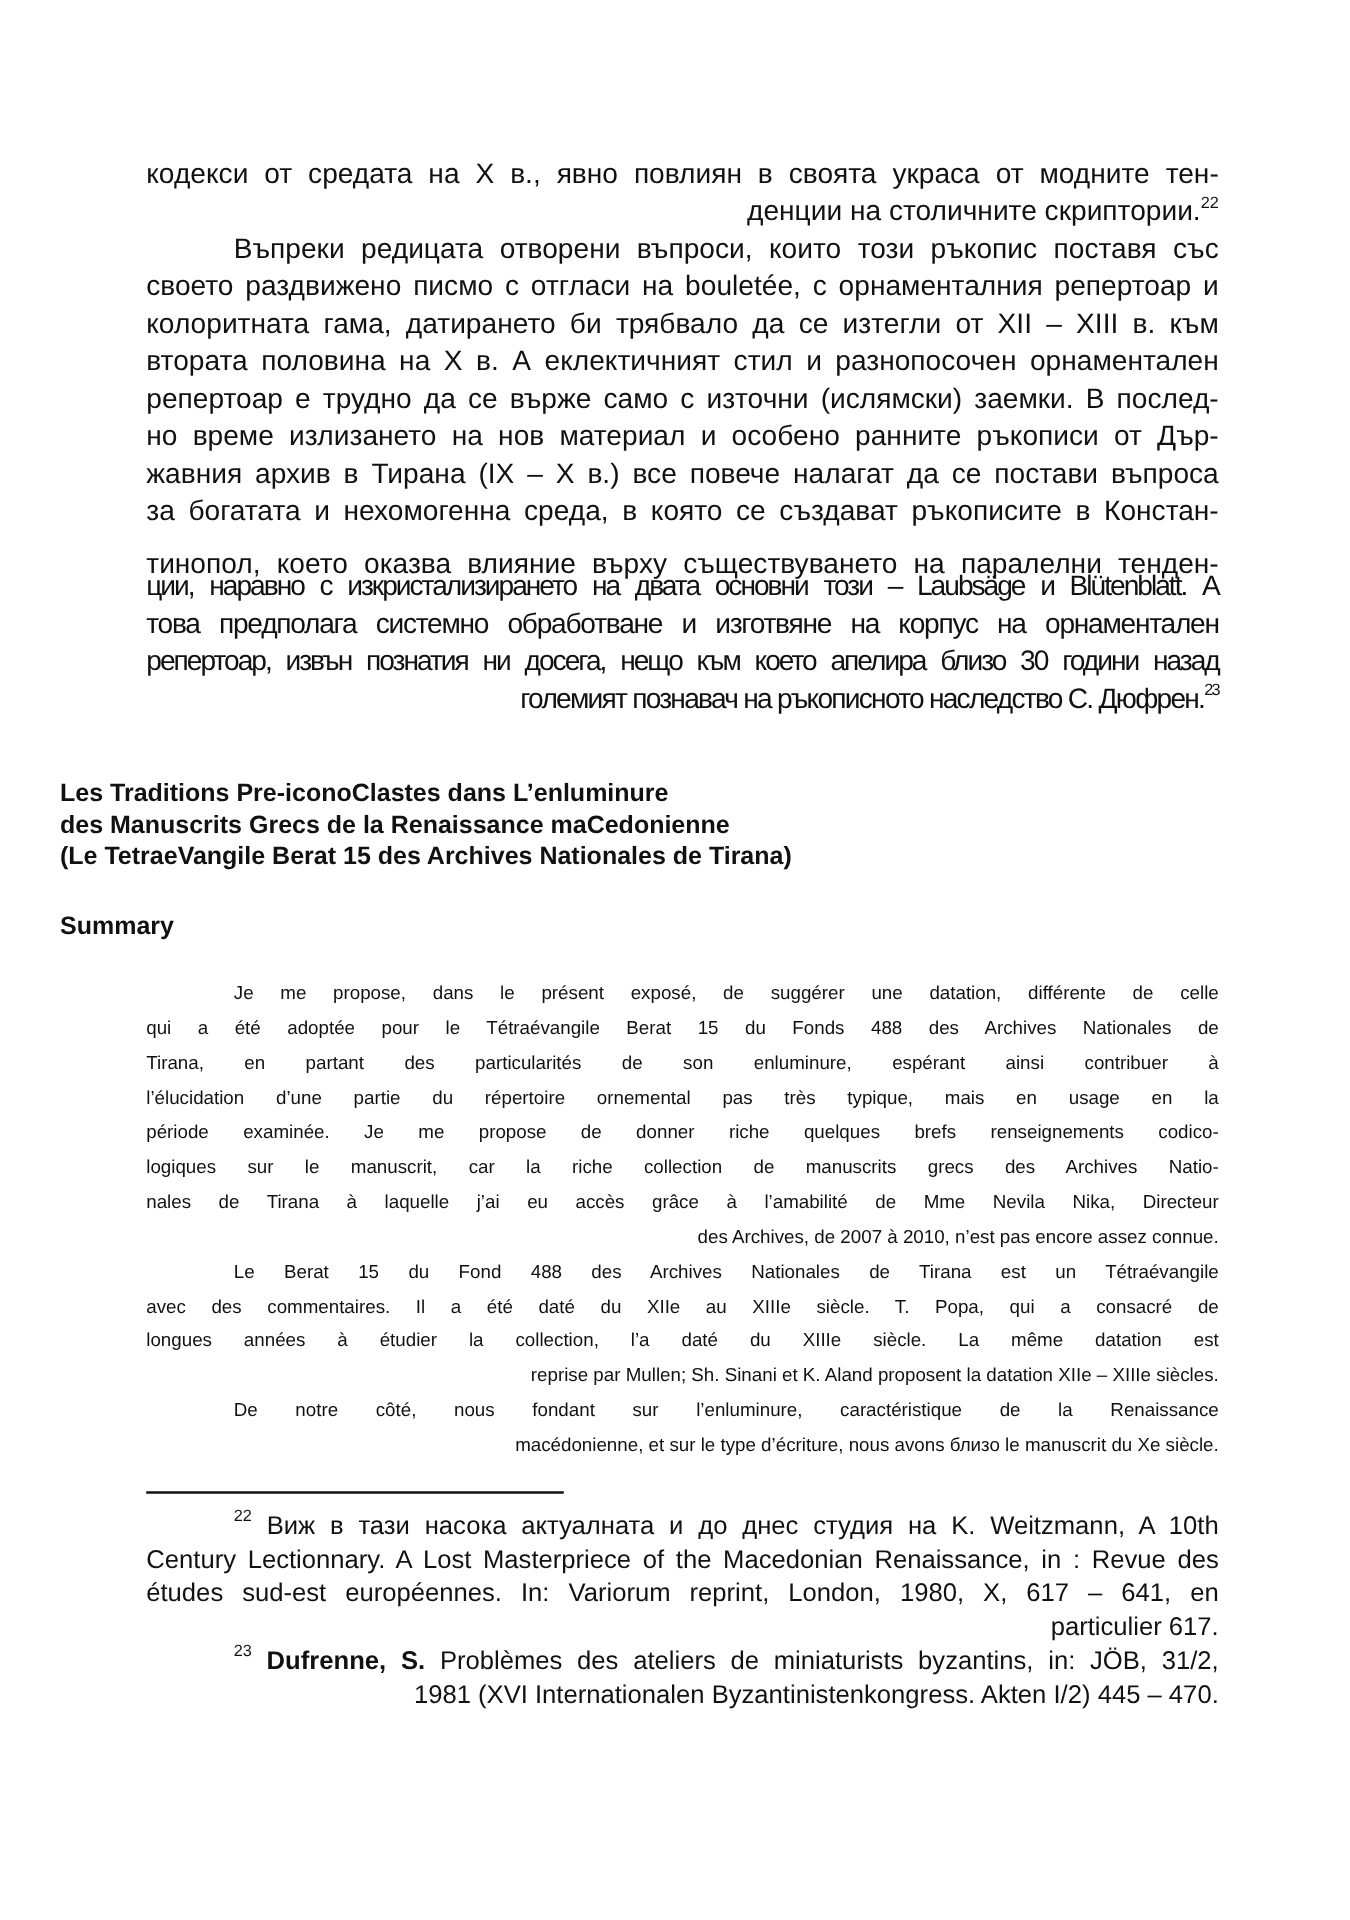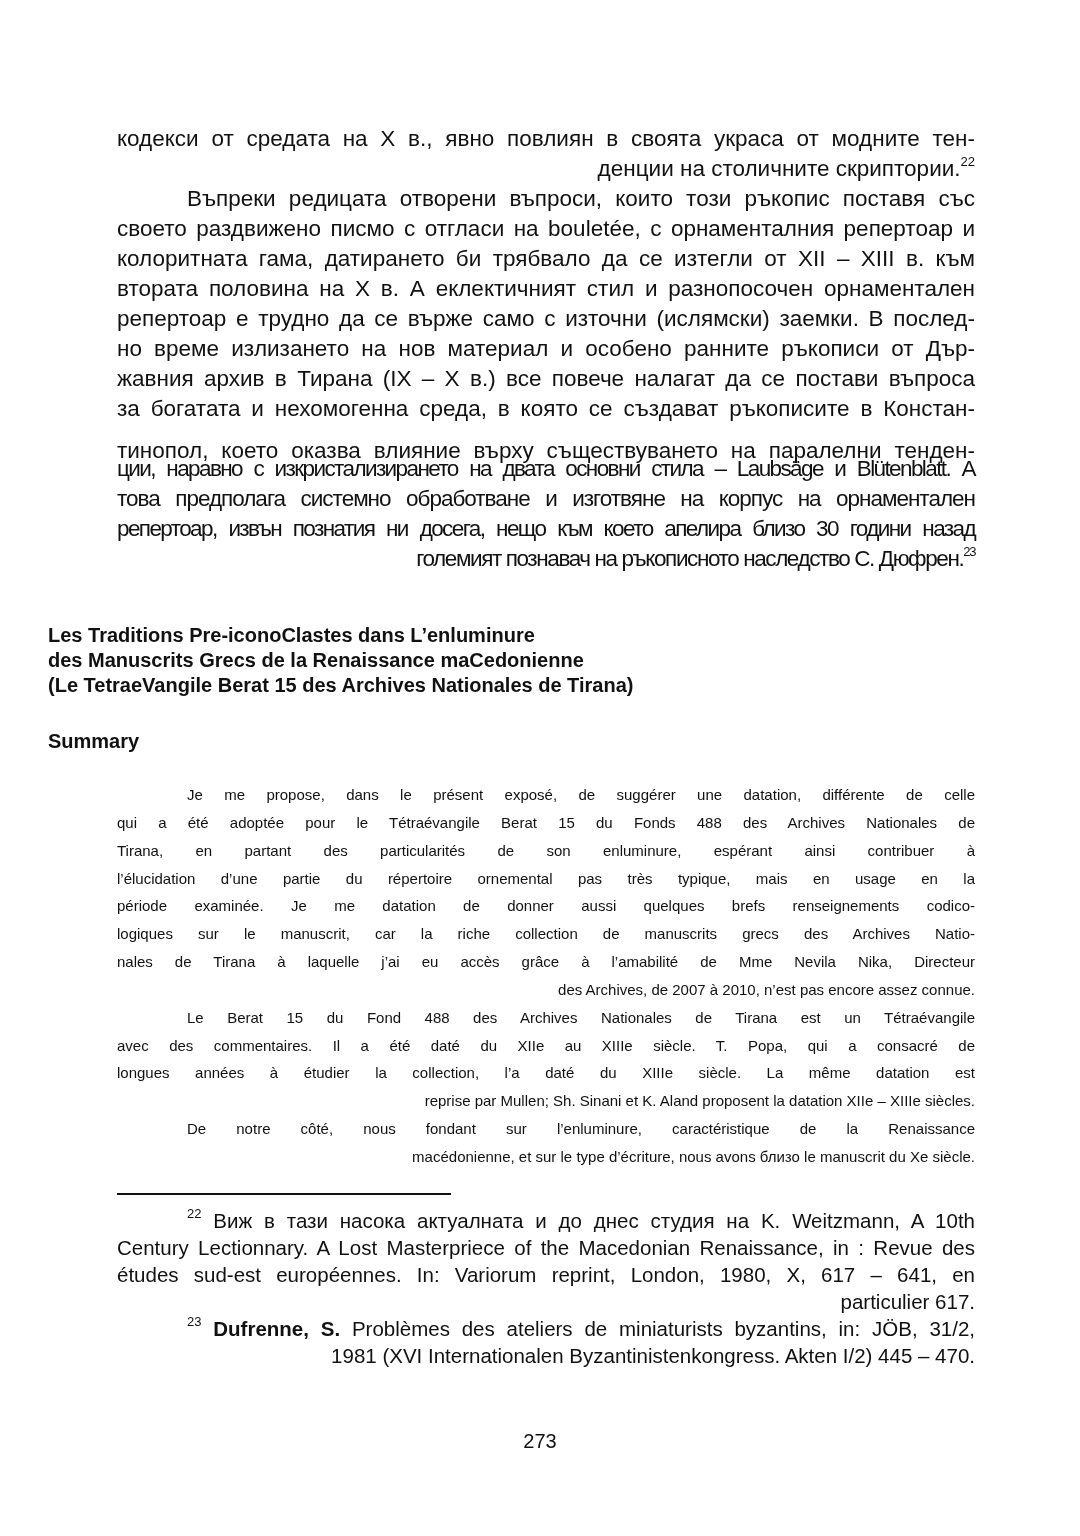--- a/index.html
+++ b/index.html
@@ -26,39 +26,39 @@
     <div class="line" style="top:154px"><span>денции на столичните скриптории.</span><sup>22</sup></div>
     <div class="line just indent" style="top:184px">Въпреки редицата отворени въпроси, които този ръкопис поставя със</div>
     <div class="line just" style="top:214px">своето раздвижено писмо с отгласи на bouletée, с орнаменталния репертоар и</div>
     <div class="line just" style="top:244px">колоритната гама, датирането би трябвало да се изтегли от XII – XIII в. към</div>
     <div class="line just" style="top:274px">втората половина на X в. А еклектичният стил и разнопосочен орнаментален</div>
     <div class="line just" style="top:304px">репертоар е трудно да се върже само с източни (ислямски) заемки. В послед-</div>
     <div class="line just" style="top:334px">но време излизането на нов материал и особено ранните ръкописи от Дър-</div>
     <div class="line just" style="top:364px">жавния архив в Тирана (IX – X в.) все повече налагат да се постави въпроса</div>
     <div class="line just" style="top:394px">за богатата и нехомогенна среда, в която се създават ръкописите в Констан-</div>
     <div class="line just" style="top:436px">тинопол, което оказва влияние върху съществуването на паралелни тенден-</div>
-    <div class="line just cond" style="top:454px; letter-spacing:-1.6px">ции, наравно с изкристализирането на двата основни стила – Laubsäge и Blütenblatt. А</div>
+    <div class="line just cond" style="top:454px; letter-spacing:-1.6px">ции, наравно с изкристализирането на двата основни този – Laubsäge и Blütenblatt. А</div>
     <div class="line just cond" style="top:484px; letter-spacing:-1px">това предполага системно обработване и изготвяне на корпус на орнаментален</div>
     <div class="line just cond" style="top:514px; letter-spacing:-1.6px">репертоар, извън познатия ни досега, нещо към което апелира близо 30 години назад</div>
     <div class="line cond" style="top:544px; letter-spacing:-1.4px"><span>големият познавач на ръкописното наследство С. Дюфрен.</span><sup>23</sup></div>
   </div>
 
   <div>
     <div class="title" style="top:623px">Les Traditions Pre-iconoClastes dans L’enluminure</div>
     <div class="title" style="top:648px">des Manuscrits Grecs de la Renaissance maCedonienne</div>
     <div class="title" style="top:673px">(Le TetraeVangile Berat 15 des Archives Nationales de Tirana)</div>
     <div class="title" style="top:729px">Summary</div>
   </div>
 
   <div class="sum">
     <div class="line just indent" style="top:781px">Je me propose, dans le présent exposé, de suggérer une datation, différente de celle</div>
     <div class="line just" style="top:809px">qui a été adoptée pour le Tétraévangile Berat 15 du Fonds 488 des Archives Nationales de</div>
     <div class="line just" style="top:837px">Tirana, en partant des particularités de son enluminure, espérant ainsi contribuer à</div>
     <div class="line just" style="top:865px">l’élucidation d’une partie du répertoire ornemental pas très typique, mais en usage en la</div>
-    <div class="line just" style="top:892px">période examinée. Je me datation de donner aussi quelques brefs renseignements codico-</div>
+    <div class="line just" style="top:892px">période examinée. Je me propose de donner riche quelques brefs renseignements codico-</div>
     <div class="line just" style="top:920px">logiques sur le manuscrit, car la riche collection de manuscrits grecs des Archives Natio-</div>
     <div class="line just" style="top:948px">nales de Tirana à laquelle j’ai eu accès grâce à l’amabilité de Mme Nevila Nika, Directeur</div>
     <div class="line" style="top:976px">des Archives, de 2007 à 2010, n’est pas encore assez connue.</div>
     <div class="line just indent" style="top:1004px">Le Berat 15 du Fond 488 des Archives Nationales de Tirana est un Tétraévangile</div>
     <div class="line just" style="top:1032px">avec des commentaires. Il a été daté du XIIe au XIIIe siècle. T. Popa, qui a consacré de</div>
     <div class="line just" style="top:1059px">longues années à étudier la collection, l’a daté du XIIIe siècle. La même datation est</div>
     <div class="line" style="top:1087px">reprise par Mullen; Sh. Sinani et K. Aland proposent la datation XIIe – XIIIe siècles.</div>
     <div class="line just indent" style="top:1115px">De notre côté, nous fondant sur l’enluminure, caractéristique de la Renaissance</div>
     <div class="line" style="top:1143px">macédonienne, et sur le type d’écriture, nous avons близо le manuscrit du Xe siècle.</div>
   </div>
@@ -71,15 +71,14 @@
       <div class="line just" style="top:1234px">Century Lectionnary. A Lost Masterpriece of the Macedonian Renaissance, in : Revue des</div>
       <div class="line just" style="top:1261px">études sud-est européennes. In: Variorum reprint, London, 1980, X, 617 – 641, en</div>
       <div class="line" style="top:1288px">particulier 617.</div>
     </div>
     <div>
       <div class="line just indent" style="top:1315px"><sup>23</sup> <b>Dufrenne, S.</b><span> Problèmes des ateliers de miniaturists byzantins, in: JÖB, 31/2,</span></div>
       <div class="line" style="top:1342px">1981 (XVI Internationalen Byzantinistenkongress. Akten I/2) 445 – 470.</div>
     </div>
   </div>
 
-  <div class="pageno">273</div>
 
 </div>
 
 </body></html>

